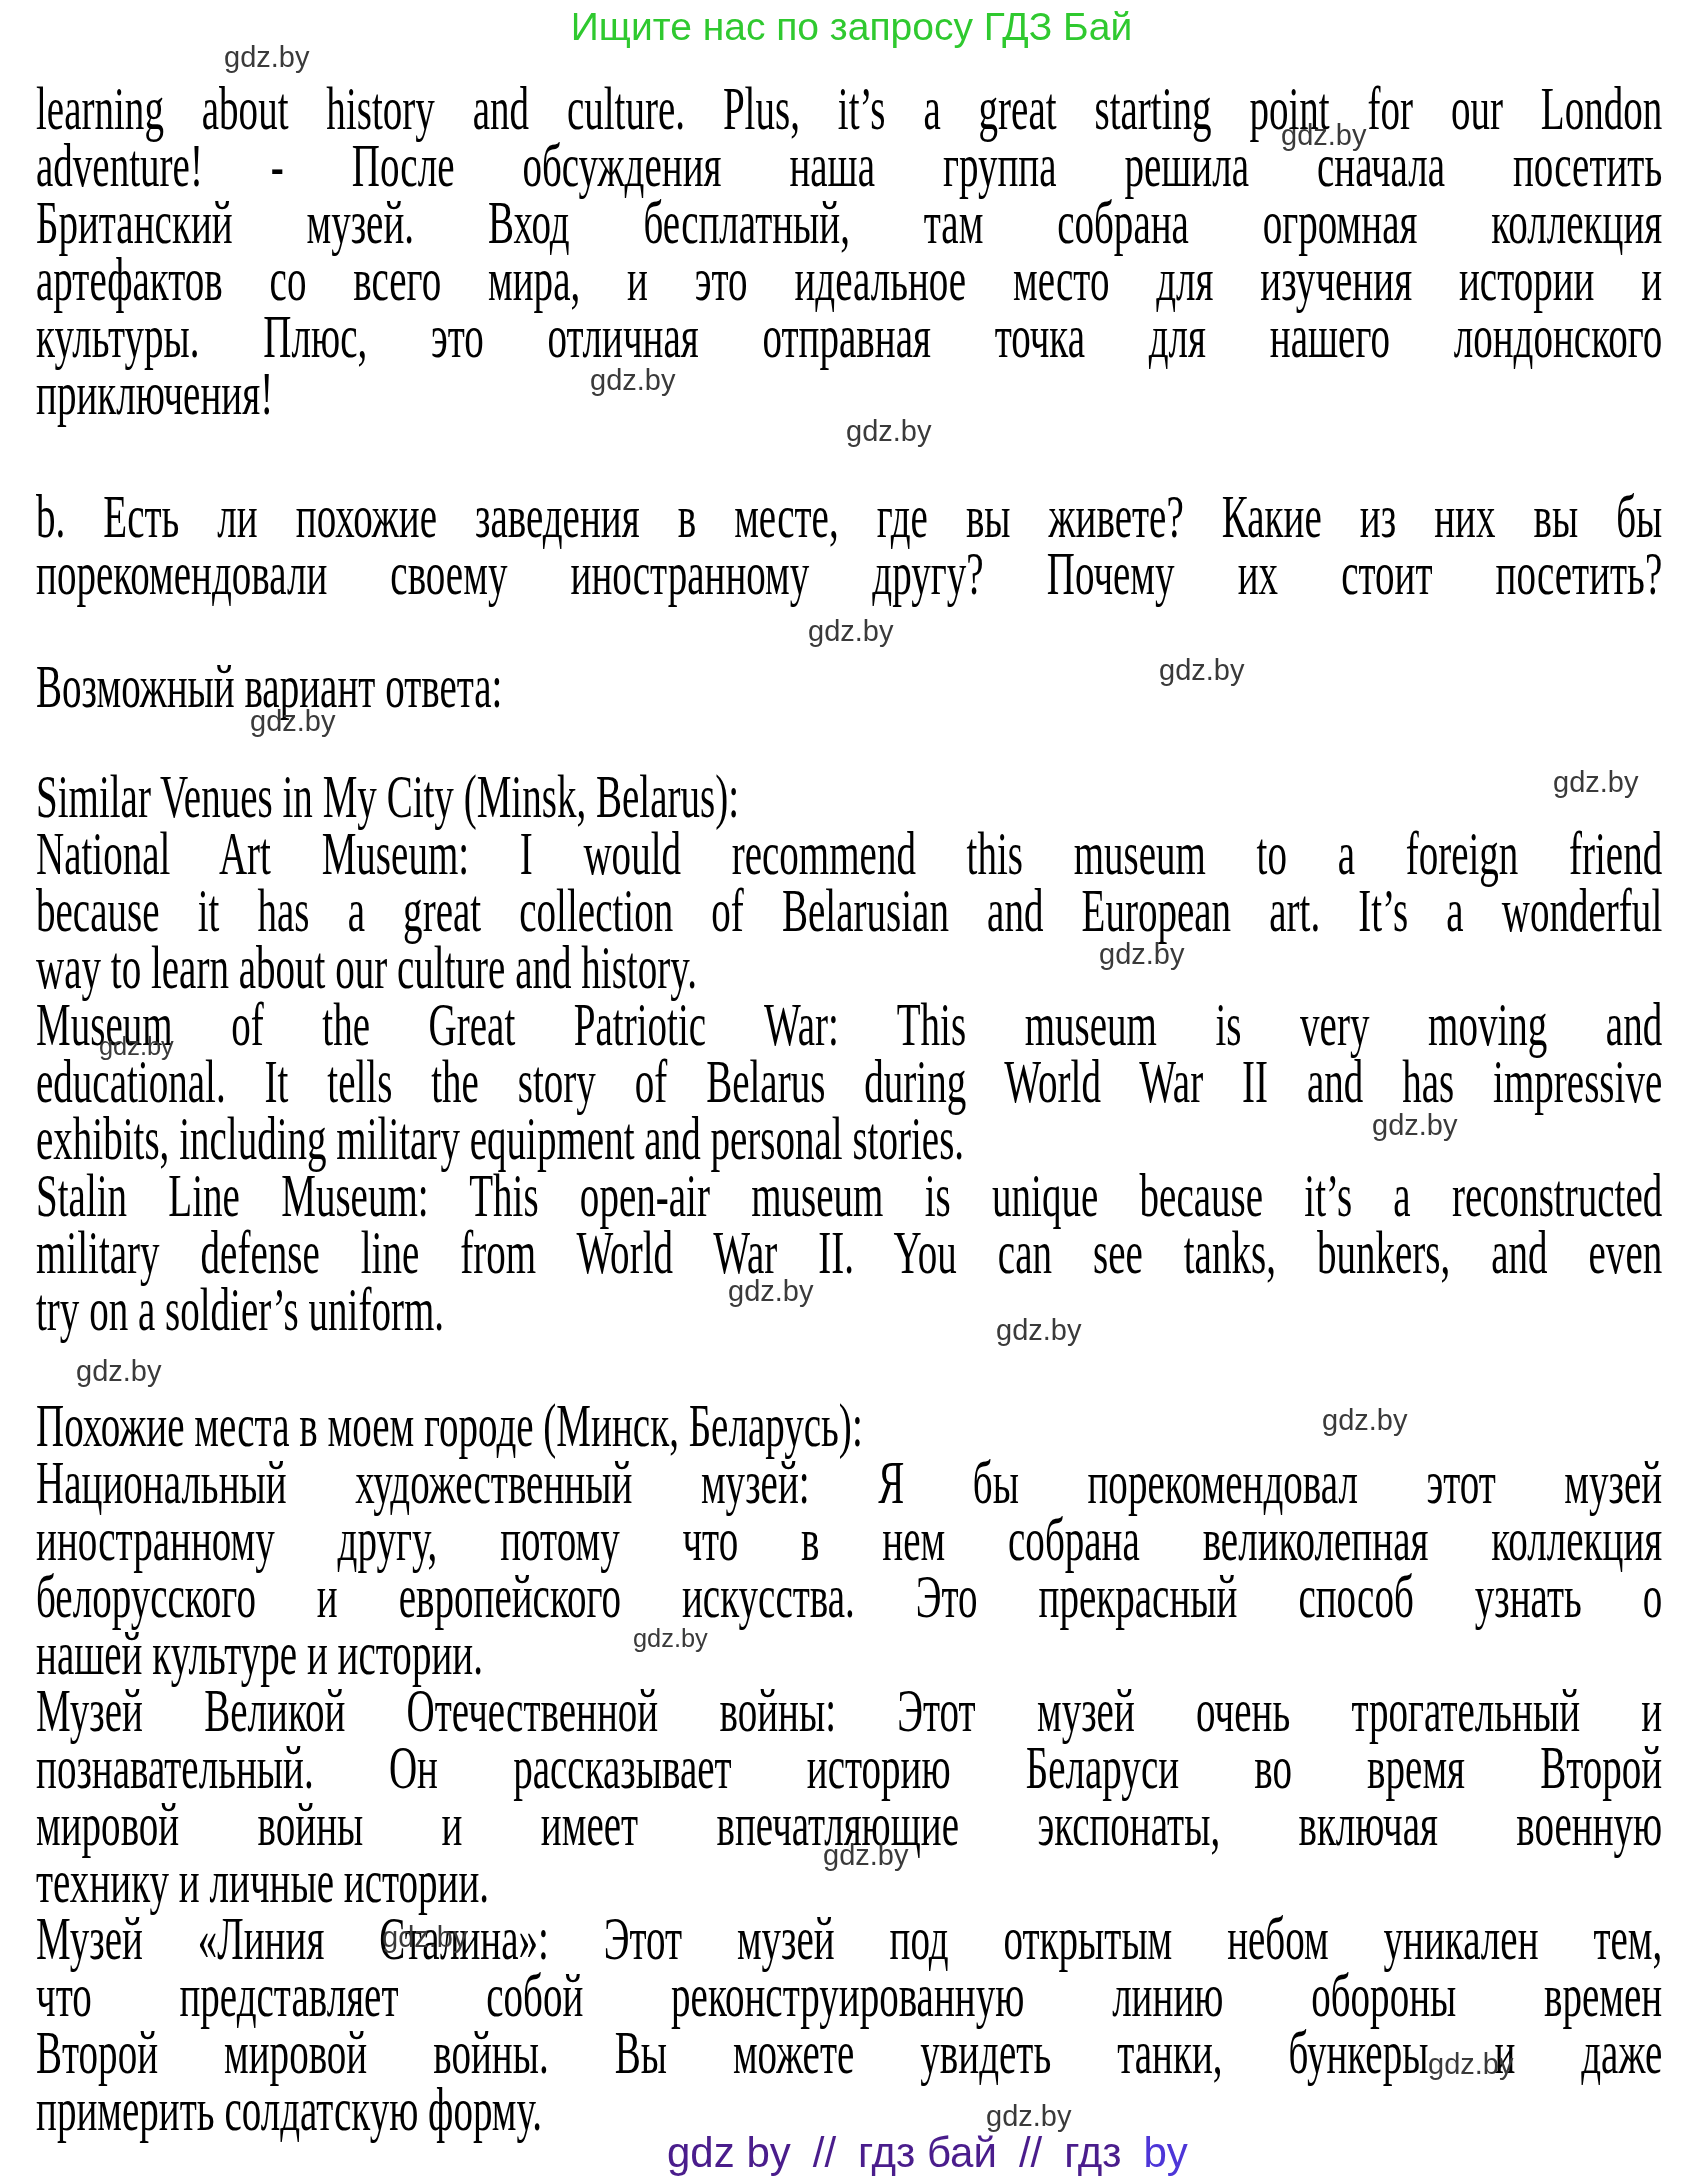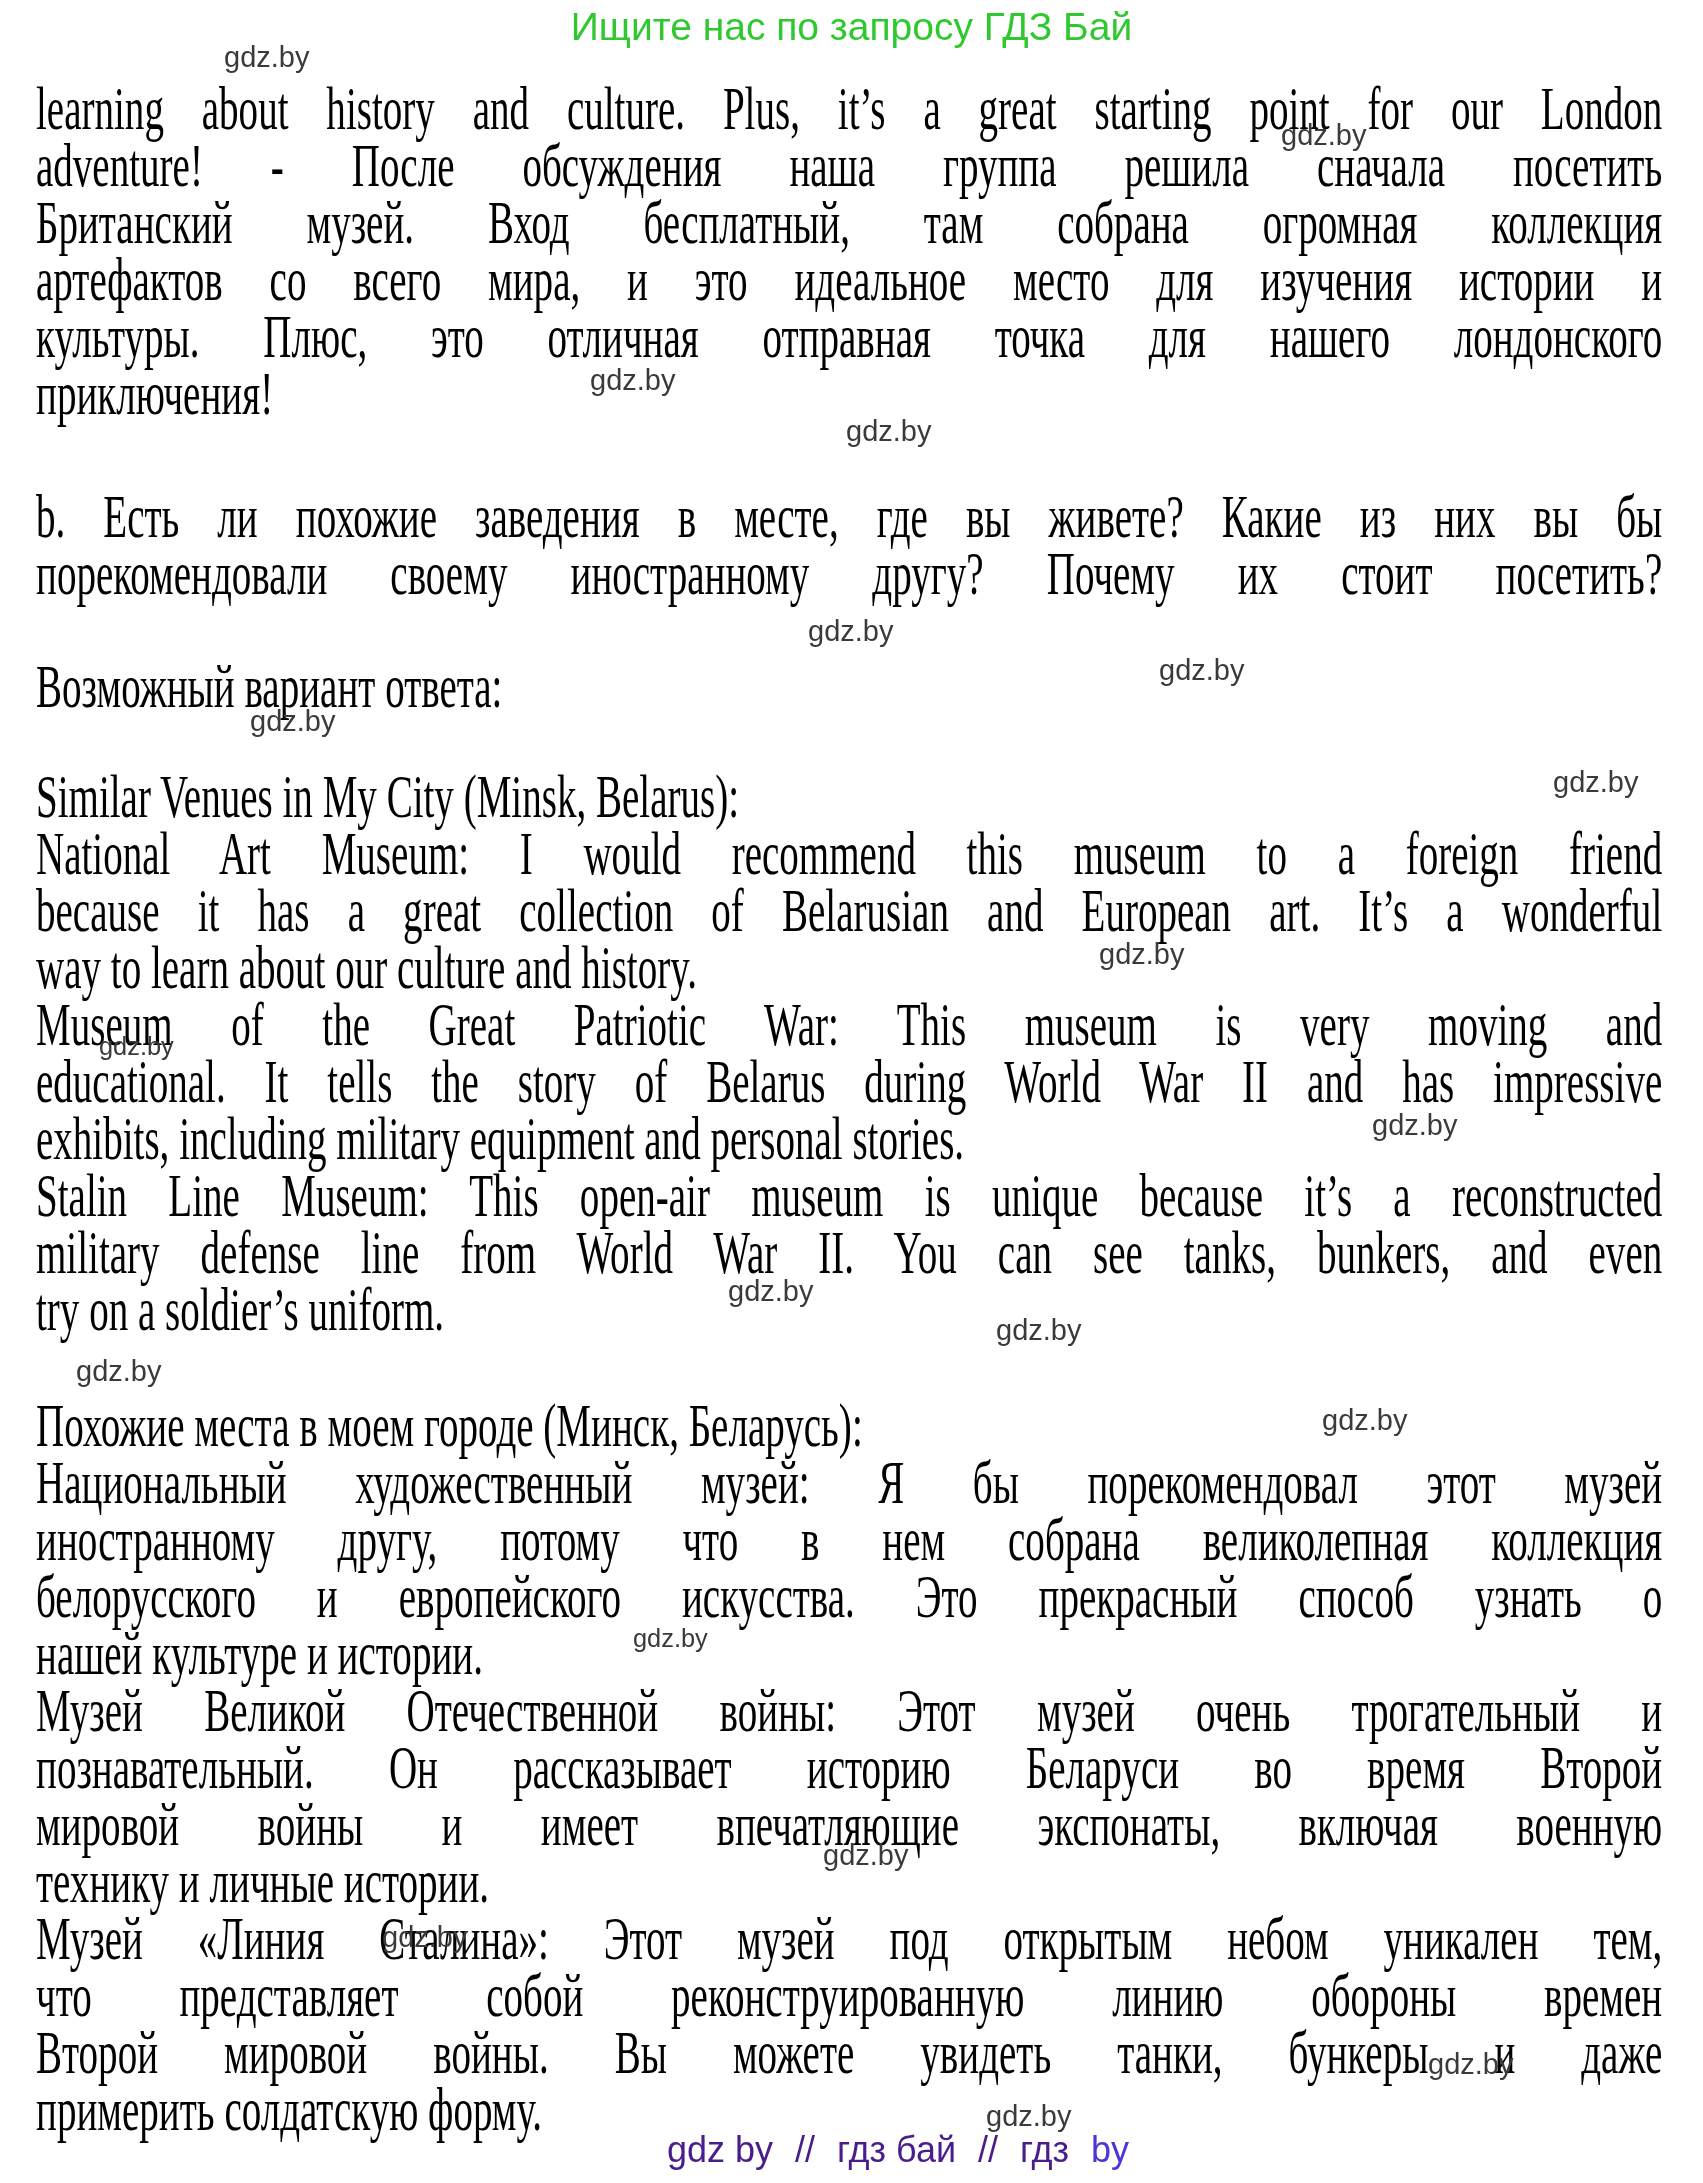--- a/index.html
+++ b/index.html
@@ -43,21 +43,21 @@
     font-size: 29px;
     color: #3a3a3a;
     white-space: nowrap;
   }
   .wm.small { font-size: 25.4px; }
   .footer {
     position: absolute;
     left: 667px;
     top: 2129px;
     font-family: "Liberation Sans", sans-serif;
-    font-size: 36px;
+    font-size: 42px;
     white-space: nowrap;
   }
   .footer span { margin-right: 22px; }
   .footer span:last-child { margin-right: 0; }
 </style>
 </head>
 <body>
 
 <div class="page">
   <div class="promo" style="color: rgb(47, 201, 47);">Ищите нас по запросу ГДЗ Бай</div>

